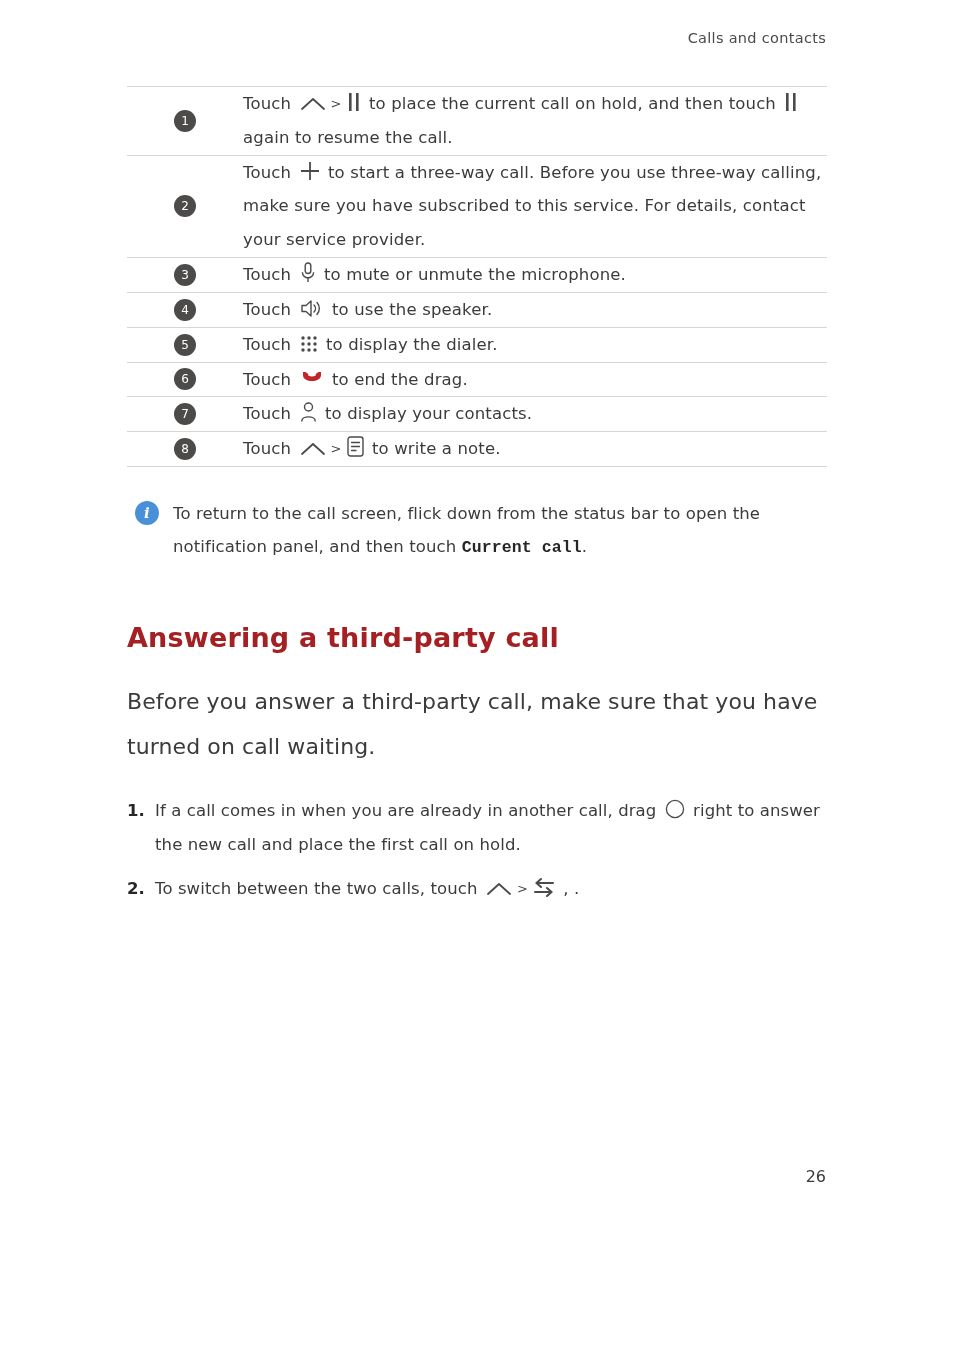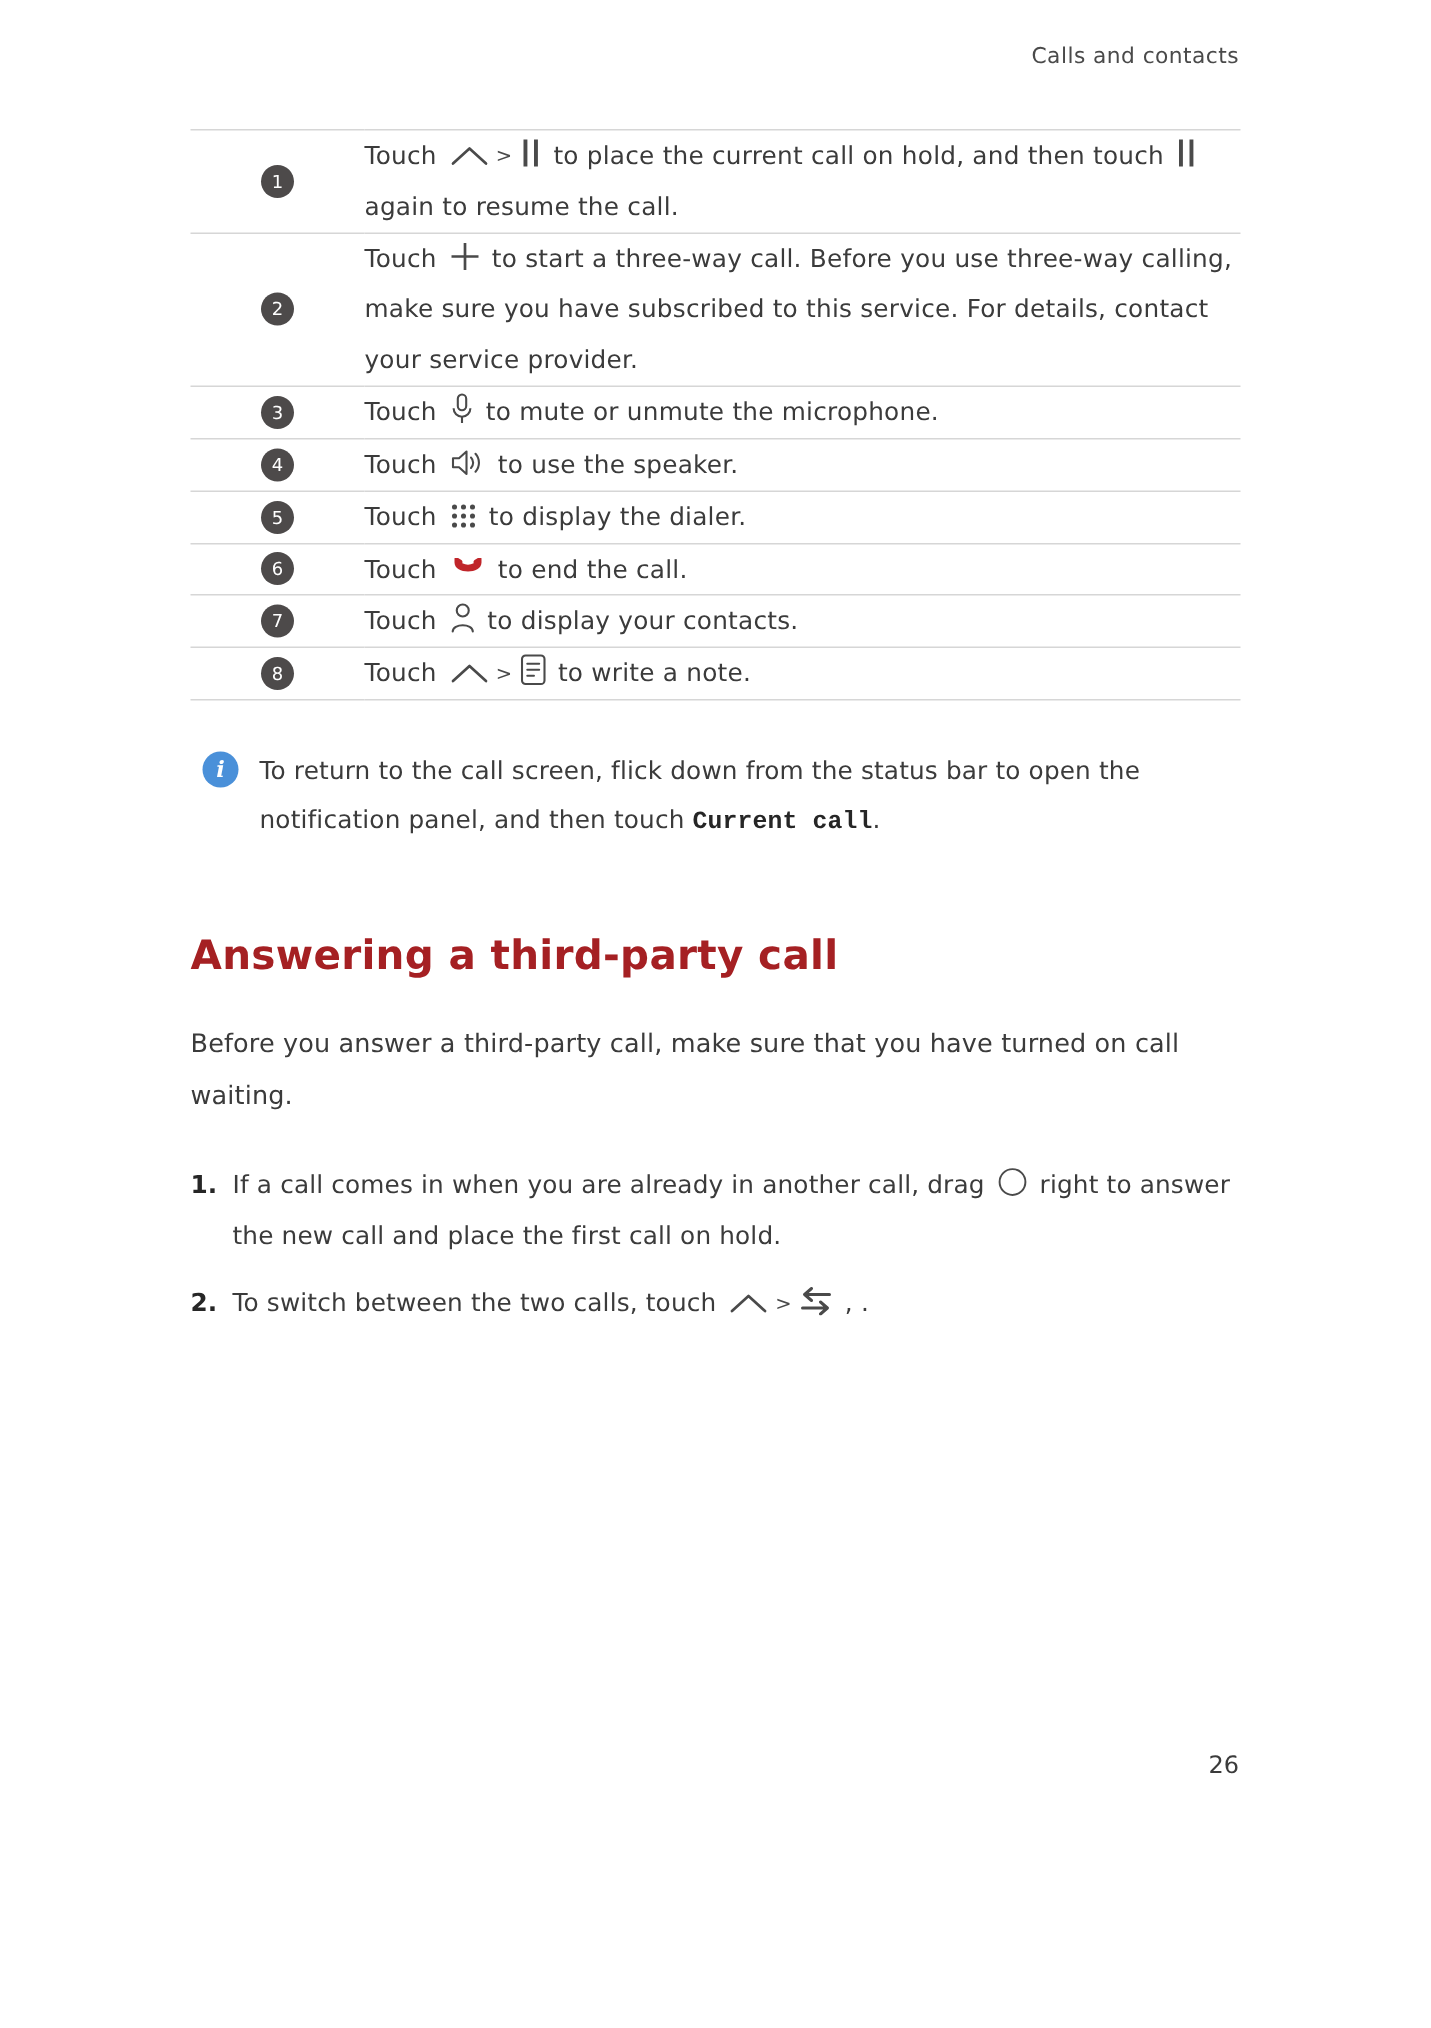--- a/index.html
+++ b/index.html
@@ -125,21 +125,21 @@
   h2.sec-heading {
     color: #a52023;
     font-size: 27px;
     font-weight: bold;
     margin: 58px 0 0 0;
     letter-spacing: 0.2px;
   }
 
   
   p.body-text {
-    font-size: 17px;
+    font-size: 22px;
     line-height: 2.07;
     margin: 26px 0 0 0;
     color: #3b3b3b;
     letter-spacing: 0.1px;
   }
 
   
   ol.steps {
     margin: 24px 0 0 0;
     padding: 0;
@@ -232,21 +232,21 @@
                     <circle cx="15" cy="15" r="1.7"></circle>
                   </g>
                 </svg></span><span> to display the dialer.</span></td>
           </tr>
           <tr>
             <td class="cell-num"><span class="badge">6</span></td>
             <td class="cell-body"><span>Touch </span><span class="ico"><svg width="24" height="16" viewBox="0 0 24 16">
                   <g transform="rotate(180 12 8)">
                     <path d="M3 13 C3 5, 21 5, 21 13 L21 15.5 C21 16.6, 19.6 16.6, 18.6 16 L16.4 14.6 C15.6 14.1, 15.6 13.2, 15.8 12.5 C13.2 11.2, 10.8 11.2, 8.2 12.5 C8.4 13.2, 8.4 14.1, 7.6 14.6 L5.4 16 C4.4 16.6, 3 16.6, 3 15.5 Z" fill="#c0252a"></path>
                   </g>
-                </svg></span><span> to end the call.</span></td>
+                </svg></span><span> to end the drag.</span></td>
           </tr>
           <tr>
             <td class="cell-num"><span class="badge">7</span></td>
             <td class="cell-body"><span>Touch </span><span class="ico"><svg width="17" height="20" viewBox="0 0 17 20">
                   <circle cx="8.5" cy="5" r="4" fill="none" stroke="#4a4a4a" stroke-width="1.4"></circle>
                   <path d="M1.8 19 C1.8 13.5, 15.2 13.5, 15.2 19" fill="none" stroke="#4a4a4a" stroke-width="1.4" stroke-linecap="round"></path>
                 </svg></span><span> to display your contacts.</span></td>
           </tr>
           <tr>
             <td class="cell-num"><span class="badge">8</span></td>

